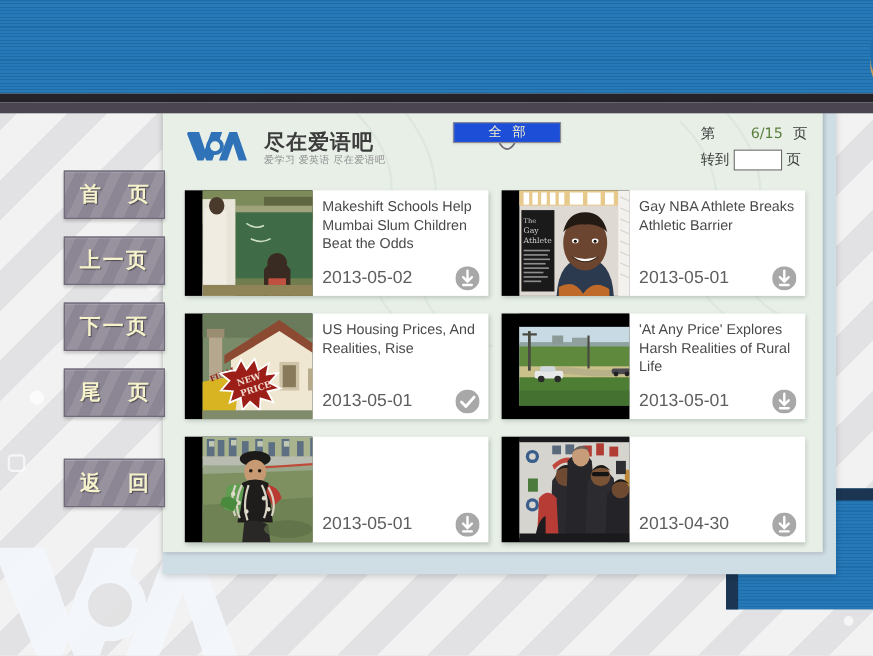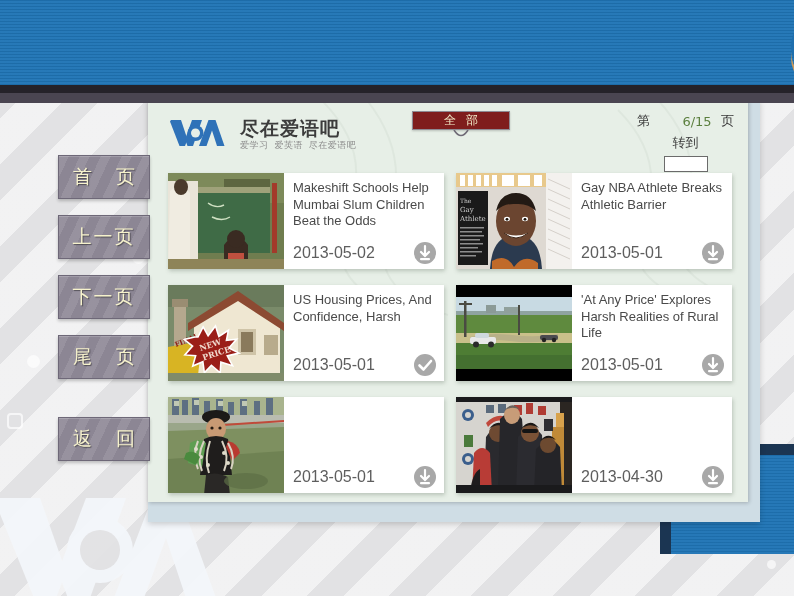--- a/index.html
+++ b/index.html
@@ -98,20 +98,21 @@
     background-image:repeating-linear-gradient(115deg,
         rgba(255,255,255,.10) 0px, rgba(255,255,255,.10) 9px,
         rgba(255,255,255,0) 9px, rgba(255,255,255,0) 19px);
     border:1px solid #6e6878;
     box-shadow:0 2px 3px rgba(0,0,0,.22), inset 0 1px 0 rgba(255,255,255,.18);
     display:flex; align-items:center; justify-content:center;
     color:#f6f2cc; font-size:19px; letter-spacing:2px;
     font-family:"DejaVu Sans", sans-serif;
     text-shadow:1px 1px 1px rgba(0,0,0,.45);
     cursor:pointer;
+    font-weight:bold;
   }
   .nav-btn.wide-gap{ letter-spacing:9px; text-indent:9px;}
   #nav-back{ margin-top:38px; }
 
   
   #panel-outer{
     position:absolute; left:148px; top:100px;
     width:612px; height:422px;
     background:#cfdde5;
     box-shadow:0 2px 6px rgba(0,0,0,.18);
@@ -132,48 +133,48 @@
   #voa-logo{ position:absolute; left:22px; top:18px; width:62px; height:30px;}
   #panel-title{
     position:absolute; left:92px; top:16px;
     font-size:19px; color:#3c3c3c; font-weight:bold;
     font-family:"DejaVu Sans", sans-serif;
     letter-spacing:1px;
   }
   #panel-subtitle{
     position:absolute; left:92px; top:39px;
     font-size:9px; color:#8d8d8d;
-    font-family:Liberation Mono, monospace;
+    font-family:Liberation Sans, sans-serif;
     letter-spacing:.5px;
   }
 
   #filter-btn{
     position:absolute; left:264px; top:11px;
     width:98px; height:19px;
-    background:#7f1d1d;
+    background:#1d4ed8;
     border:1px solid #8e8a93;
     display:flex; align-items:center; justify-content:center;
     color:#f4eecb; font-size:12px; letter-spacing:3px; text-indent:3px;
     font-family:"DejaVu Sans", sans-serif;
     cursor:pointer;
     box-shadow:0 1px 2px rgba(0,0,0,.2);
   }
   #filter-chevron{
     position:absolute; left:305px; top:30px;
     width:16px; height:9px;
   }
 
   #pager{
     position:absolute; right:14px; top:10px;
     font-family:"DejaVu Sans", sans-serif;
     color:#3a3a3a; font-size:13px;
   }
   #pager-row1, #pager-row2{ display:flex; align-items:center; height:22px;}
   #pager-row1{ gap:7px; }
-  #pager-row2{ gap:4px; margin-top:2px;flex-direction:column;}
+  #pager-row2{ gap:4px; margin-top:2px;}
   #page-current{ color:#5b7f3e; font-size:13px; min-width:34px; text-align:center;margin-left:23px;}
   #page-input{
     width:44px; height:19px;
     border:1px solid #6b6b6b; background:#ffffff;
     font-size:12px; font-family:"DejaVu Sans", sans-serif;
     text-align:center; outline:none;
   }
 
   
   #card-grid{
@@ -182,21 +183,21 @@
     display:flex; flex-wrap:wrap; gap:16px 12px;
   }
   .card{
     width:276px; height:96px;
     background:#ffffff;
     box-shadow:1px 2px 4px rgba(80,95,80,.30);
     display:flex; position:relative; cursor:pointer;
   }
   .card-thumb{
     width:116px; height:96px; flex:0 0 116px;
-    overflow:hidden; position:relative; background:#000;
+    overflow:hidden; position:relative; background:#000;padding-left:16px;
   }
   .card-thumb svg{ display:block; width:116px; height:96px;}
   .card-body{
     flex:1; position:relative; padding:7px 8px 0 9px;
   }
   .card-title{
     font-size:13px; line-height:16.5px; color:#4a4a4a;
     font-family:"Liberation Sans", sans-serif;
   }
   .card-date{
@@ -437,21 +438,21 @@
           </g>
           <g transform="translate(30,52) rotate(-18)">
             <polygon points="0,0 8,-8 10,2 20,-5 20,6 31,3 26,12 36,14 26,20 34,28 22,27 24,38 14,31 10,41 4,31 -5,36 -3,25 -14,26 -8,17 -18,13 -8,7 -14,-2 -3,-1" fill="#9b1f18" stroke="#ffffff" stroke-width="1.6"></polygon>
             <text x="-2" y="14" fill="#f0d9cd" font-family="DejaVu Serif, serif" font-size="8" font-weight="bold">NEW</text>
             <text x="-2" y="24" fill="#f0d9cd" font-family="DejaVu Serif, serif" font-size="8" font-weight="bold">PRICE</text>
           </g>
           <rect x="0" y="88" width="116" height="8" fill="#7f8b6a"></rect>
         </svg>
       </div>
       <div class="card-body">
-        <div class="card-title">US Housing Prices, And Confidence, Harsh</div>
+        <div class="card-title">US Housing Prices, And Realities, Rise</div>
         <div class="card-date">2013-05-01</div>
         <svg class="card-action" viewBox="0 0 22 22">
           <circle cx="11" cy="11" r="11" fill="#a8a8a8"></circle>
           <path d="M5.5 11.5 l4 4 l7.5 -8.5" stroke="#fff" stroke-width="2.6" fill="none" stroke-linecap="round" stroke-linejoin="round"></path>
         </svg>
       </div>
     </div>
 
     <div class="card">
       <div class="card-thumb">

